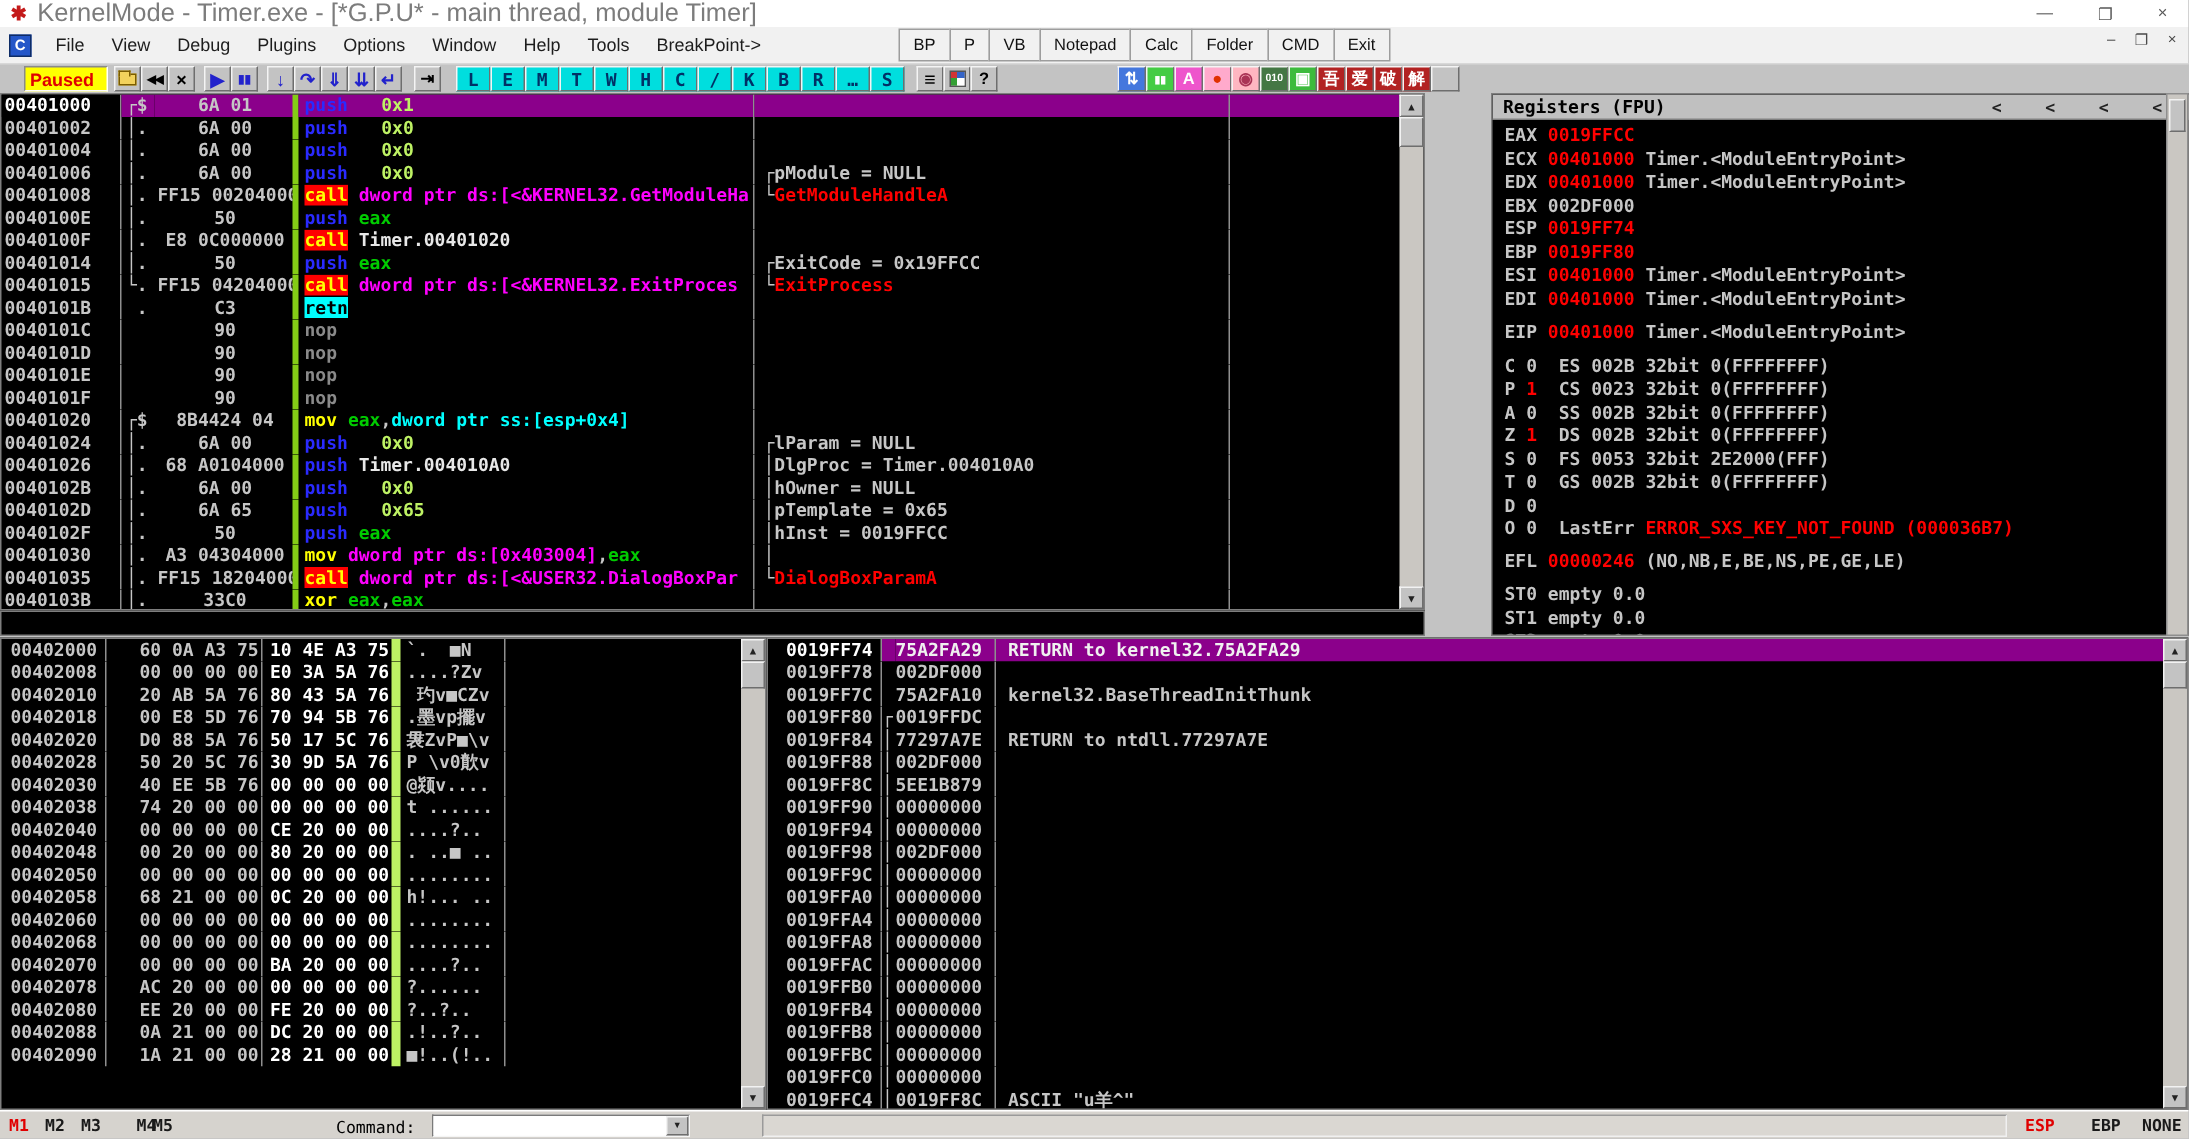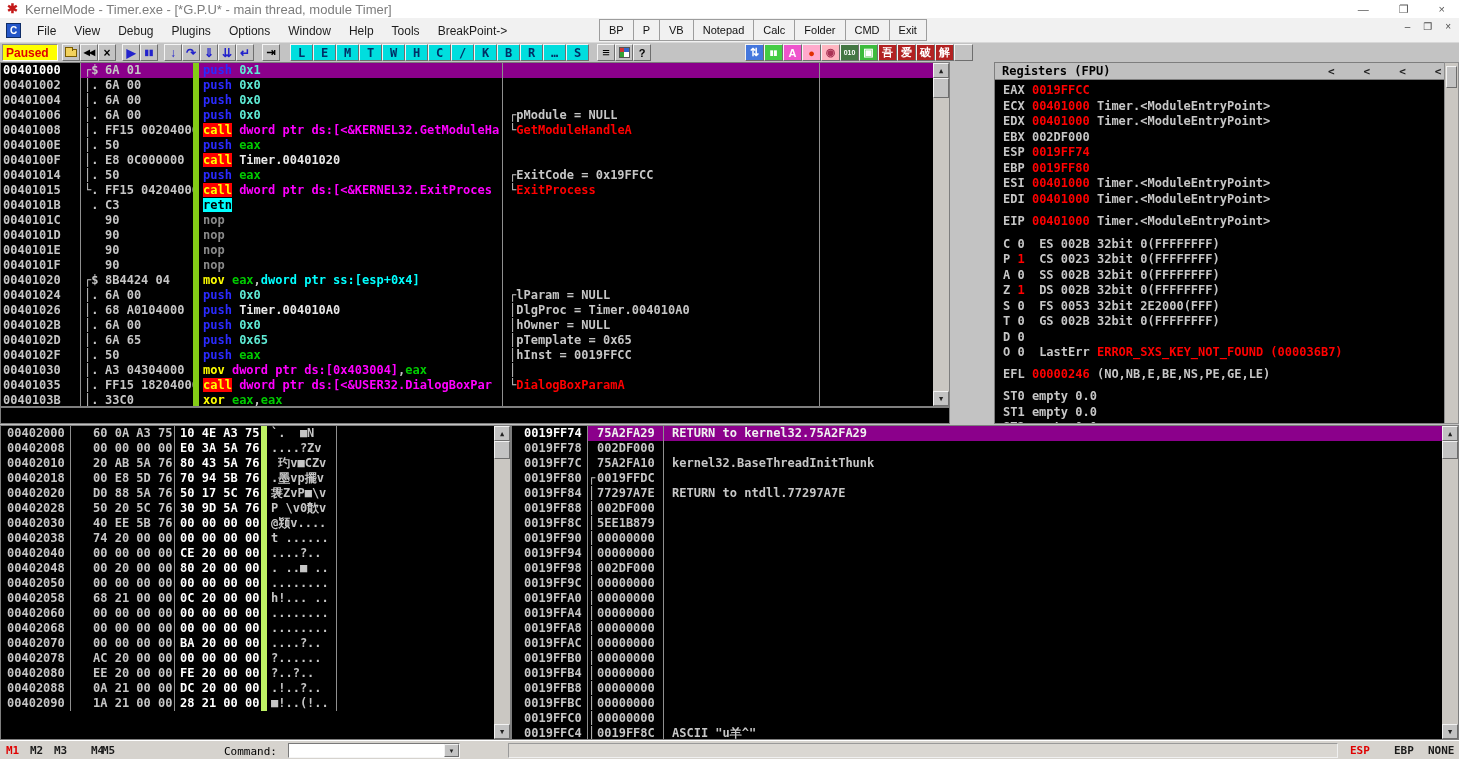--- a/index.html
+++ b/index.html
@@ -3,35 +3,35 @@
 <meta charset="utf-8">
 <style>
   * { box-sizing: border-box; margin: 0; padding: 0; }
   html,body { width:1459px; height:759px; overflow:hidden; background:#c3c3c3;
               font-family:"Liberation Sans", sans-serif; position:relative; }
   .mono { font-family:"DejaVu Sans Mono", monospace; font-weight:bold; font-size:12px; }
 
   
   #titlebar{position:absolute;left:0;top:0;width:1459px;height:18px;background:#ffffff;display:flex;align-items:center;}
   #app-icon{color:#c41a1a;font-size:13px;font-weight:bold;margin:0 7px;line-height:18px;}
-  #title-text{color:#7c7c7c;font-size:13px;white-space:nowrap;}
+  #title-text{color:#7c7c7c;font-size:17px;white-space:nowrap;}
   #win-controls{position:absolute;right:14px;top:0;height:18px;display:flex;gap:30px;color:#595959;font-size:11px;align-items:center;}
 
   
   #menubar{position:absolute;left:0;top:18px;width:1459px;height:25px;background:#f1f1f1;border-bottom:1px solid #d8d8d8;display:flex;align-items:center;}
   #mdi-icon{width:15px;height:15px;background:#2456c8;color:#fff;font-size:10px;font-weight:bold;text-align:center;line-height:14px;margin:0 7px 0 6px;border:1px solid #0e2c66;flex:none;}
   .menu-item{padding:0 9px;font-size:12px;color:#1d1d1d;white-space:nowrap;}
   #menu-buttons{position:absolute;left:600px;top:1px;display:flex;height:22px;}
   .menu-btn{border:1px solid #9d9d9d;margin-left:-1px;padding:0 9px;font-size:11px;display:flex;align-items:center;background:#f1f1f1;color:#111;}
   #mdi-controls{position:absolute;right:8px;top:3px;display:flex;gap:13px;color:#4a4a4a;font-size:10px;}
 
   
   #toolbar{position:absolute;left:0;top:43px;width:1459px;height:19px;background:#c3c3c3;display:flex;align-items:center;}
   .tb{height:17px;width:18px;background:#c3c3c3;border:1px solid;border-color:#f4f4f4 #6e6e6e #6e6e6e #f4f4f4;display:flex;align-items:center;justify-content:center;font-size:11px;flex:none;overflow:hidden;}
-  #paused{width:56px;height:17px;margin-left:2px;background:#ffff00;color:#e00000;font-weight:bold;font-size:12px;border:1px solid;border-color:#8a8a8a #ffffff #ffffff #8a8a8a;display:flex;align-items:center;padding-left:3px;flex:none;}
+  #paused{width:56px;height:17px;margin-left:16px;background:#ffff00;color:#e00000;font-weight:bold;font-size:12px;border:1px solid;border-color:#8a8a8a #ffffff #ffffff #8a8a8a;display:flex;align-items:center;padding-left:3px;flex:none;}
   .tb.blue{color:#2222cc;font-weight:bold;font-size:12px;}
   .tb.view{background:#00dede;color:#003066;font-weight:bold;width:23px;font-family:"DejaVu Sans Mono",monospace;font-size:12px;}
   .folder-shape{position:relative;width:12px;height:8px;background:#f2d25c;border:1px solid #7a5c00;}
   .folder-shape:before{content:"";position:absolute;left:-1px;top:-3px;width:6px;height:3px;background:#f2d25c;border:1px solid #7a5c00;border-bottom:none;}
   .grid-icon{width:11px;height:11px;position:relative;border:1px solid #555;}
   .grid-icon i{position:absolute;width:5px;height:5px;}
   #plugin-group{position:absolute;left:745px;top:1px;display:flex;}
   .tb.plug{width:19px;color:#fff;font-weight:bold;}
 
   
@@ -39,31 +39,31 @@
   #disasm-pane{left:0;top:62px;width:950px;height:345px;}
   #reg-pane{left:994px;top:62px;width:494px;height:362px;}
   #info-pane{left:0;top:407px;width:950px;height:17px;}
   #dump-pane{left:0;top:425px;width:511px;height:315px;}
   #stack-pane{left:511px;top:425px;width:948px;height:315px;}
 
   .row{display:flex;height:15px;line-height:15px;white-space:pre;overflow:hidden;}
   
   .c-addr{width:80px;padding-left:2px;border-right:1px solid #8f8f8f;color:#c6c6c6;flex:none;overflow:hidden;}
   .c-br{width:22px;padding-left:3px;color:#c6c6c6;flex:none;}
-  .c-bytes{width:96px;padding-left:2px;border-right:6px solid #84cc16;color:#c6c6c6;flex:none;overflow:hidden;}
+  .c-bytes{width:96px;padding-left:2px;border-right:4px solid #84cc16;color:#c6c6c6;flex:none;overflow:hidden;text-align:center;}
   .c-asm{width:304px;padding-left:4px;border-right:1px solid #8f8f8f;flex:none;overflow:hidden;color:#c6c6c6;}
   .c-cmt{width:317px;padding-left:6px;border-right:1px solid #8f8f8f;flex:none;overflow:hidden;color:#c6c6c6;}
   .c-rest{flex:1;}
   .drow.sel .c-br,.drow.sel .c-bytes,.drow.sel .c-asm,.drow.sel .c-cmt,.drow.sel .c-rest{background:#8b008b;}
   .drow.sel .c-addr{background:#000;color:#ffffff;}
 
   
   .tk-op{color:#2a2aff;} .tk-call{color:#ffff00;background:#ff0000;} .tk-ret{color:#000;background:#00ffff;}
   .tk-nop{color:#8a8a8a;} .tk-mn{color:#ffff00;} .tk-reg{color:#00cc00;} .tk-mem{color:#ff00ff;}
-  .tk-stk{color:#00ffff;} .tk-imm{color:#5eead4;} .tk-sym{color:#e8e8e8;} .tk-t{color:#c6c6c6;} .tk-api{color:#ff0000;}
+  .tk-stk{color:#00ffff;} .tk-imm{color:#bef264;margin-left:15px;} .tk-sym{color:#e8e8e8;} .tk-t{color:#c6c6c6;} .tk-api{color:#ff0000;}
   .tk-red{color:#ff0000;}
 
   
   #reg-header{height:17px;background:#c0c0c0;border-bottom:1px solid #808080;display:flex;align-items:center;padding:0 10px 0 7px;color:#000;}
   #reg-chevrons{margin-left:auto;display:flex;gap:29px;color:#222;font-size:11px;font-weight:bold;}
   #reg-content{padding:3px 0 0 8px;}
   .rl{height:15.5px;line-height:15.5px;white-space:pre;color:#c6c6c6;}
   .sp7{height:7px;} .sp6{height:6px;}
 
   

